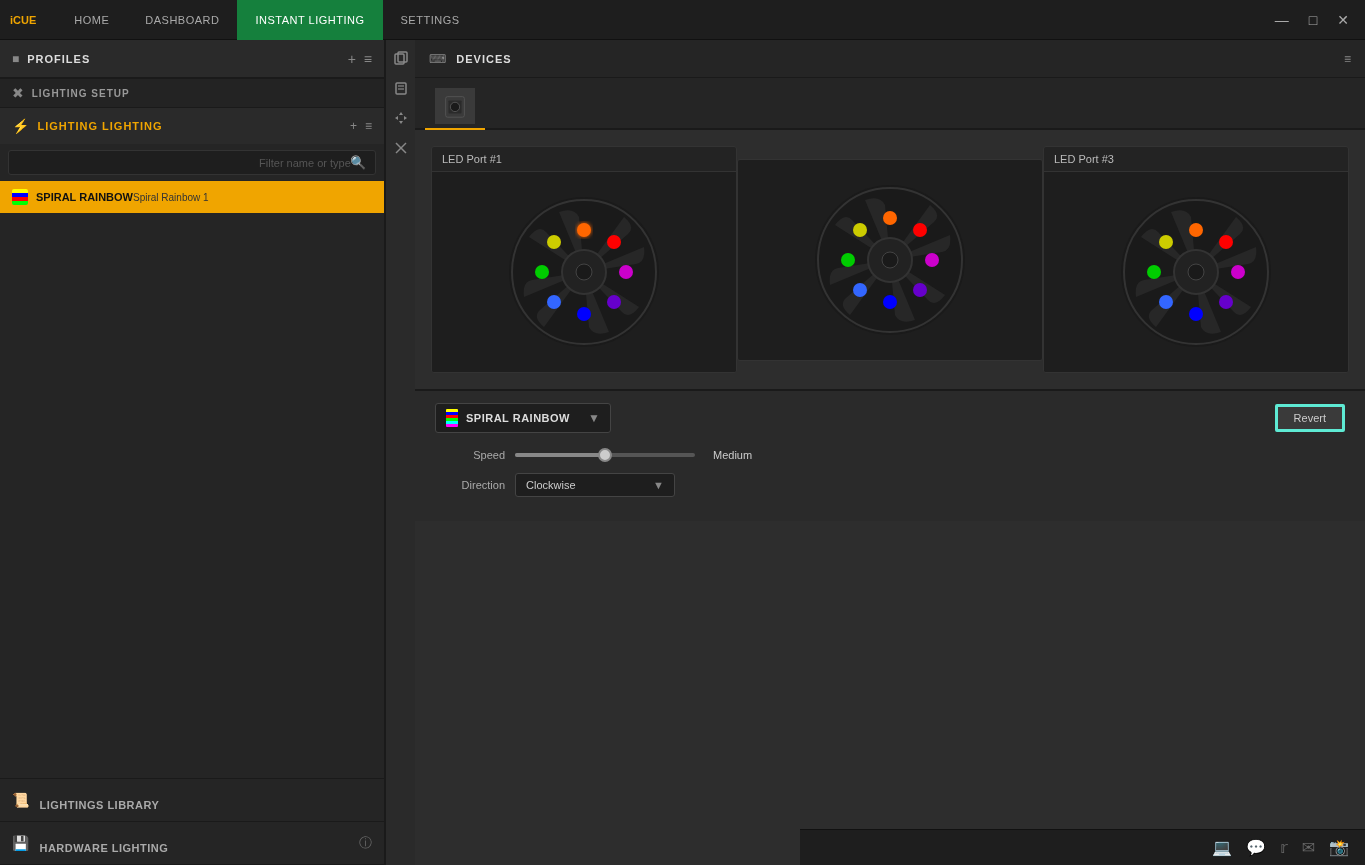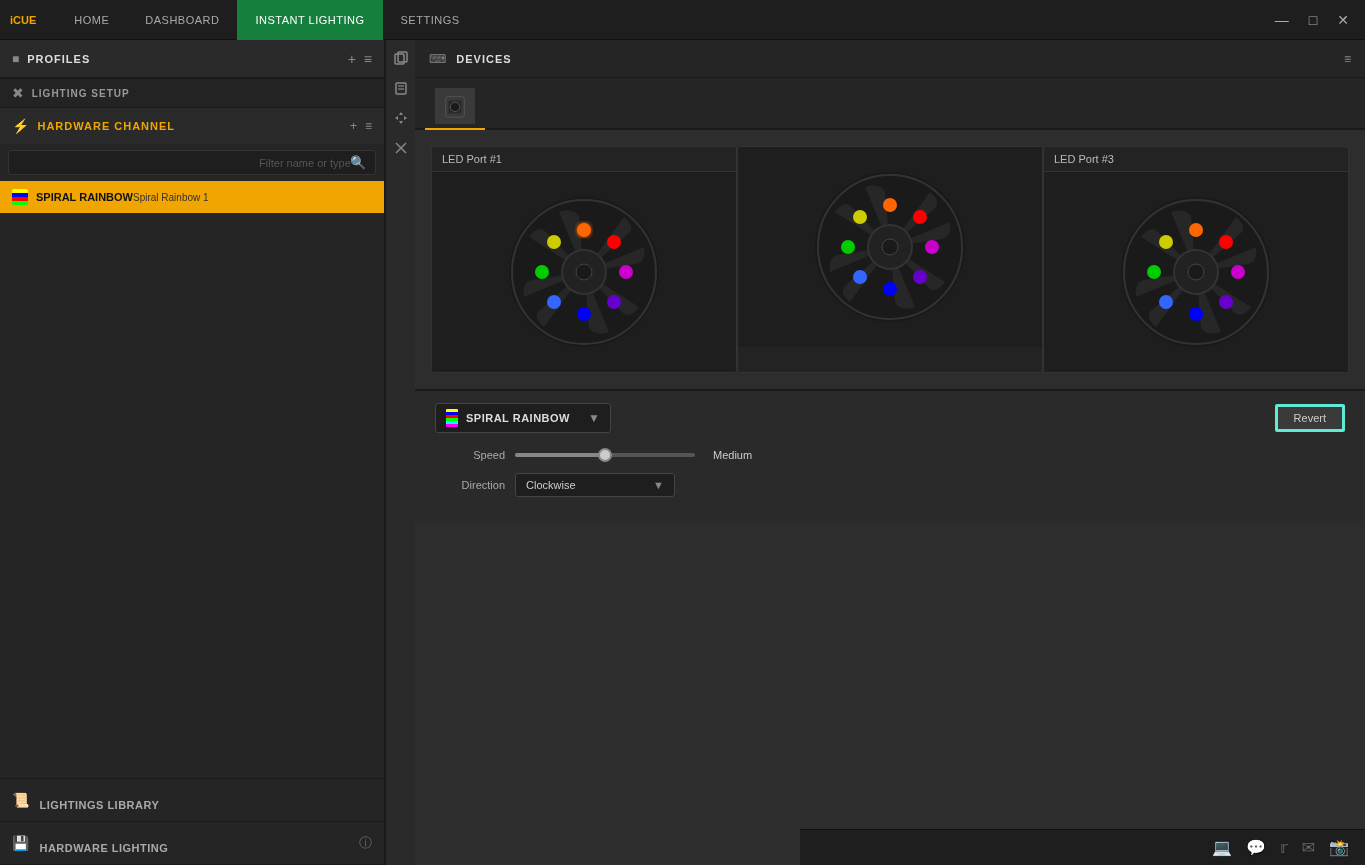--- a/index.html
+++ b/index.html
@@ -275,20 +275,21 @@
       justify-content: center;
     }
     .device-tab .tab-thumb svg { width: 28px; height: 28px; }
 
     
     .device-panels {
       display: flex;
       gap: 0;
       padding: 16px;
       flex: 0 0 auto;
+      align-items: center;
     }
     .device-panel {
       flex: 1;
       background: #232323;
       border: 1px solid #333;
       border-radius: 3px;
       overflow: hidden;
     }
     .device-panel .panel-header {
       padding: 6px 10px;
@@ -480,21 +481,21 @@
     </div>
 
 
     <div class="lighting-setup-header">
       <span class="icon">✖</span>
       <span class="title">LIGHTING SETUP</span>
     </div>
 
     <div class="lighting-channel-bar">
       <span class="channel-icon">⚡</span>
-      <span class="channel-title">HARDWARE CHANNEL</span>
+      <span class="channel-title">LIGHTING LIGHTING</span>
       <div class="bar-actions">
         <span>+</span>
         <span>≡</span>
       </div>
     </div>
 
     <div class="search-bar">
       <input type="text" placeholder="Filter name or type" style="">
       <span class="search-icon">🔍</span>
     </div>

